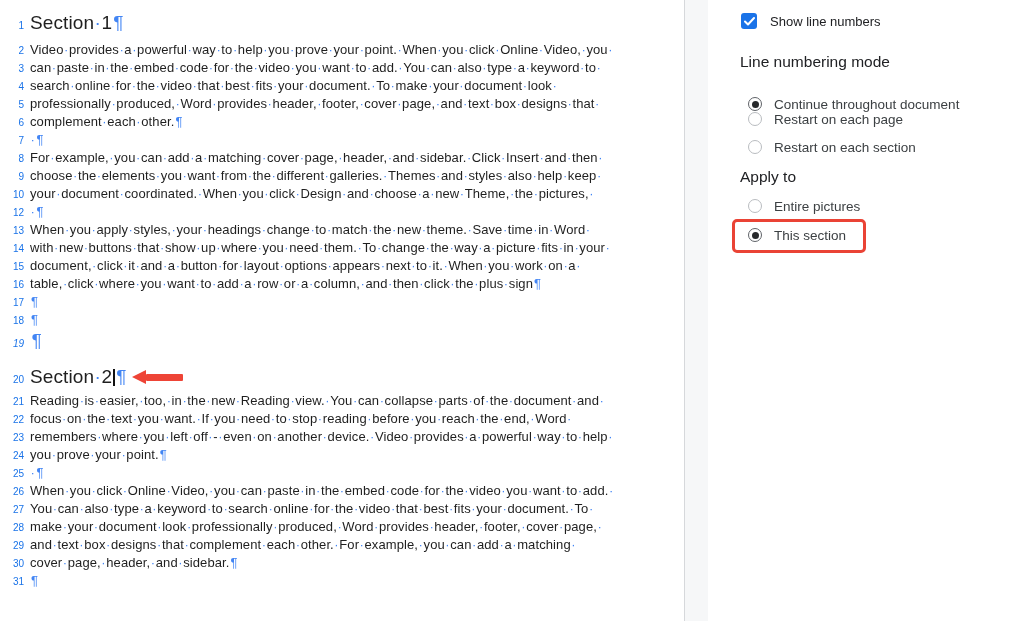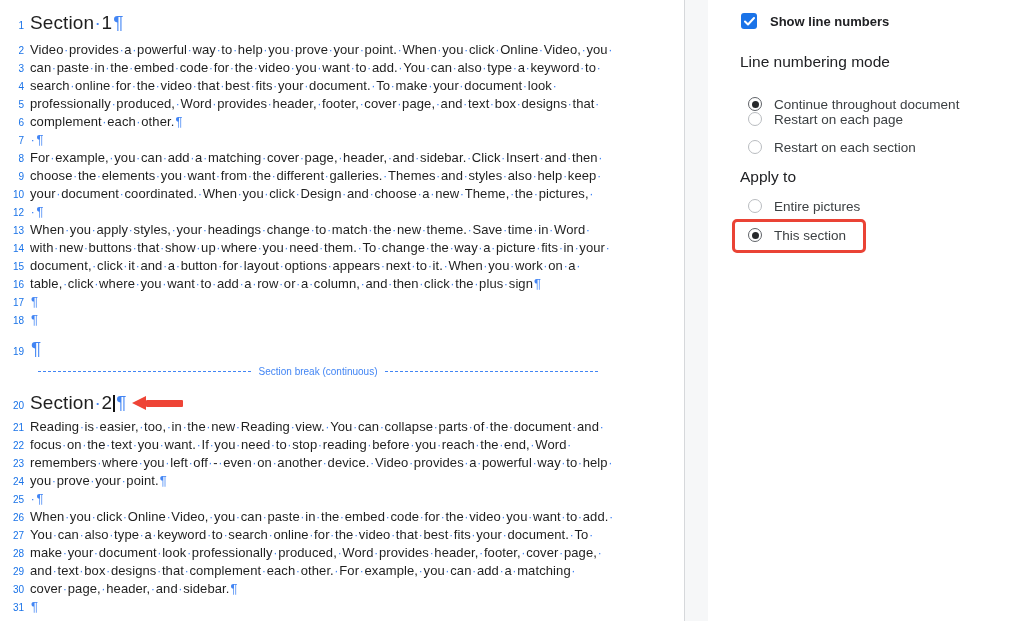--- a/index.html
+++ b/index.html
@@ -7,21 +7,21 @@
        font-family:"Liberation Sans","DejaVu Sans",sans-serif;color:#1f1f1f;}
 
   
   .doc{position:absolute;left:0;top:0;width:684px;height:621px;background:#fff;
        padding:6px 0 0 8px;box-sizing:border-box;overflow:hidden;}
   .row{display:flex;align-items:baseline;white-space:nowrap;}
   .num{flex:0 0 16px;text-align:right;margin-right:6px;font-size:10px;color:#1a73e8;}
   .row-h1{height:26px;line-height:26px;font-size:19px;margin:4px 0 5px;}
   .row-h2{height:26px;line-height:26px;font-size:19px;margin:11px 0 2px;}
   .row-body,.row-mark{height:18px;line-height:18px;font-size:13px;}
-  .row-markbig{height:24px;line-height:24px;font-size:19px;margin-top:8px;}
+  .row-markbig{height:24px;line-height:24px;font-size:19px;font-style:italic;}
   .ltext{letter-spacing:.1px;}
   .fdot{color:#4285f4;padding:0 .5px;}
   .pilcrow{color:#4285f4;margin-left:1px;}
   .cursor{display:inline-block;width:2px;height:17px;background:#111;
           vertical-align:-3px;margin-left:1px;}
   .row-break{height:16px;display:flex;align-items:center;margin:2px 86px 0 30px;
              color:#4285f4;font-size:10px;}
   .row-break .dash{flex:1;border-top:1.4px dashed #4285f4;height:0;}
   .row-break .blabel{padding:0 8px;white-space:nowrap;}
   .arrow{display:inline-flex;align-items:center;margin-left:5px;vertical-align:-1px;}
@@ -30,21 +30,21 @@
   .arrow-shaft{width:37px;height:7px;background:#ee4436;border-radius:1px;}
 
   
   .divider{position:absolute;left:684px;top:0;width:1px;height:621px;background:#d6d8db;}
   .gutter{position:absolute;left:685px;top:0;width:23px;height:621px;background:#f6f7f8;}
   .scroll-thumb{position:absolute;left:711px;top:80px;width:8px;height:453px;
                 background:#dadce0;border-radius:4px;}
 
   
   .panel{position:absolute;left:708px;top:0;width:316px;height:621px;background:#fff;}
-  .cbrow{position:absolute;left:33px;top:13px;display:flex;align-items:center;gap:13px;font-weight:bold;}
+  .cbrow{position:absolute;left:33px;top:13px;display:flex;align-items:center;gap:13px;}
   .cbox{width:16px;height:16px;background:#1a73e8;border-radius:3px;display:flex;
         align-items:center;justify-content:center;}
   .cbox svg{display:block;}
   .cblabel{font-size:13px;color:#202124;}
   .panel-h{position:absolute;left:32px;font-size:15.5px;color:#202124;}
   .opt{position:absolute;left:40px;display:flex;align-items:center;gap:12px;height:28px;}
   .radio{width:14px;height:14px;border-radius:50%;box-sizing:border-box;
          border:1.6px solid #b9bcc0;background:#fff;display:flex;
          align-items:center;justify-content:center;}
   .radio.sel{border-color:#5f6368;}
@@ -123,25 +123,20 @@
       <span class="ltext"><span class="pilcrow">¶</span></span>
     </div>
     <div class="row row-mark">
       <span class="num">18</span>
       <span class="ltext"><span class="pilcrow">¶</span></span>
     </div>
     <div class="row row-markbig">
       <span class="num">19</span>
       <span class="ltext"><span class="pilcrow">¶</span></span>
     </div>
-    <div class="row-break">
-      <span class="dash"></span>
-      <span class="blabel">Section break (continuous)</span>
-      <span class="dash"></span>
-    </div>
     <div class="row row-h2">
       <span class="num">20</span>
       <span class="ltext">Section<span class="fdot">·</span>2<span class="cursor"></span><span class="pilcrow">¶</span><span class="arrow">
           <span class="arrow-head"></span>
           <span class="arrow-shaft"></span>
         </span></span>
     </div>
     <div class="row row-body">
       <span class="num">21</span>
       <span class="ltext">Reading<span class="fdot">·</span>is<span class="fdot">·</span>easier,<span class="fdot">·</span>too,<span class="fdot">·</span>in<span class="fdot">·</span>the<span class="fdot">·</span>new<span class="fdot">·</span>Reading<span class="fdot">·</span>view.<span class="fdot">·</span>You<span class="fdot">·</span>can<span class="fdot">·</span>collapse<span class="fdot">·</span>parts<span class="fdot">·</span>of<span class="fdot">·</span>the<span class="fdot">·</span>document<span class="fdot">·</span>and<span class="fdot">·</span></span>

